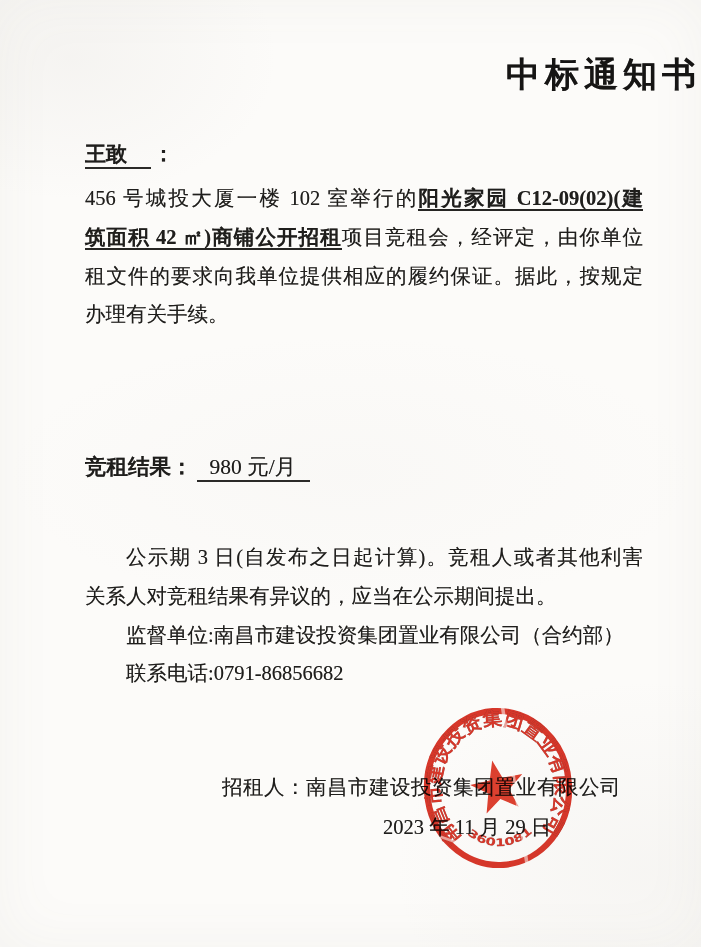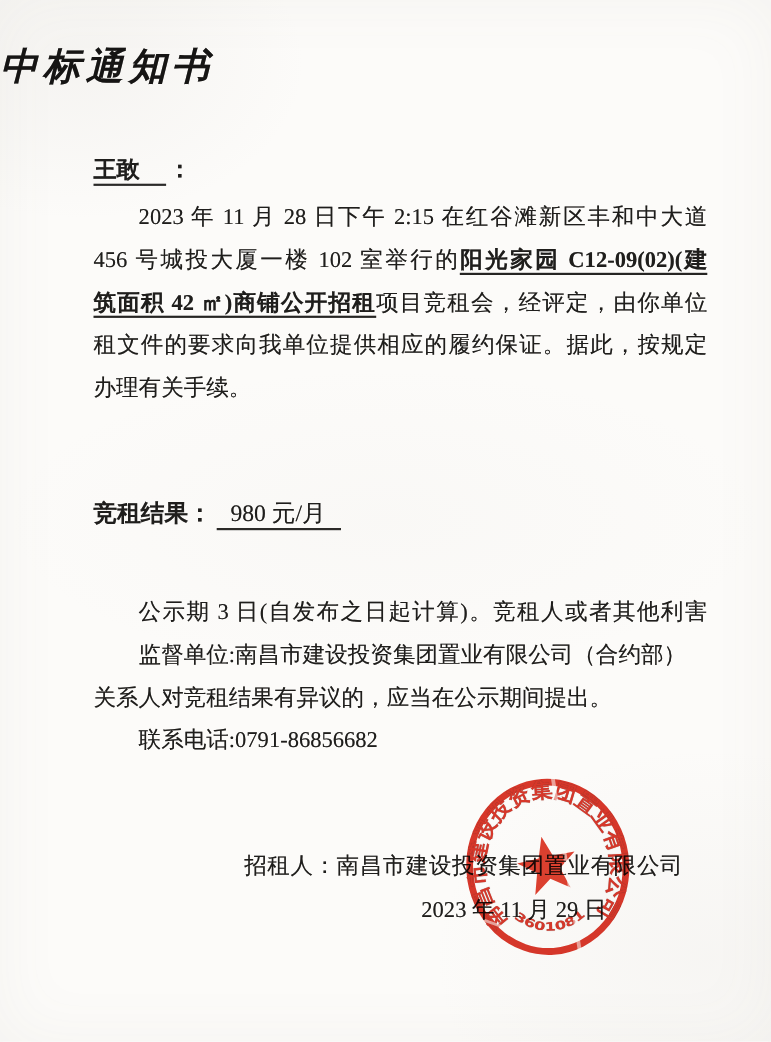--- a/index.html
+++ b/index.html
@@ -13,23 +13,23 @@
       radial-gradient(ellipse 320px 220px at 10% 6%, rgba(185,180,172,.10), transparent 65%),
       radial-gradient(ellipse 420px 320px at 92% 92%, rgba(185,180,172,.08), transparent 60%),
       radial-gradient(ellipse 500px 200px at 50% 50%, rgba(200,196,190,.05), transparent 70%),
       var(--bg);
     box-shadow: inset 0 0 60px rgba(120,115,108,.06);
     font-family:"Liberation Serif","DejaVu Serif",serif;
     color:var(--ink);
     text-shadow:0 0 .6px rgba(40,38,36,.55);
   }
   .title{
-    position:absolute;top:38px;left:0;width:100%;
-    margin:0;text-align:left;
-    font-size:34px;font-weight:700;letter-spacing:5px;color:#161514;font-style:italic;
+    position:absolute;top:52px;left:0;width:100%;
+    margin:0;text-align:right;
+    font-size:34px;font-weight:700;letter-spacing:5px;color:#161514;
   }
   .addressee{
     position:absolute;left:85px;top:140px;
     font-size:21px;font-weight:700;
   }
   .addr-name{border-bottom:2px solid #2b2a28;padding-right:24px;padding-bottom:1px;}
   .addr-colon{margin-left:2px;}
   .block{position:absolute;left:85px;width:558px;font-size:20.5px;line-height:38.8px;}
   .body-par{top:179px;}
   .notice{top:538px;}
@@ -71,35 +71,34 @@
 
 <div class="page">
 
   <h1 class="title">中标通知书</h1>
 
   <div class="addressee">
     <span class="addr-name">王敢</span><span class="addr-colon">：</span>
   </div>
 
   <div class="block body-par">
-    <div class="ln jl ind"><span>2023 年 11 月 28 日下午 2:15 在红谷滩新区丰和中大道</span></div>
     <div class="ln jl"><span>456 号城投大厦一楼 102 室举行的</span><span class="bu">阳光家园 C12-09(02)(建</span></div>
     <div class="ln jl"><span class="bu">筑面积 42 ㎡)商铺公开招租</span><span>项目竞租会，经评定，由你单位</span></div>
     <div class="ln jl"><span>租文件的要求向我单位提供相应的履约保证。据此，按规定</span></div>
     <div class="ln"><span>办理有关手续。</span></div>
   </div>
 
   <div class="result">
     <span class="result-label">竞租结果：</span><span class="result-value">980 元/月</span>
   </div>
 
   <div class="block notice">
     <div class="ln jl ind"><span>公示期 3 日(自发布之日起计算)。竞租人或者其他利害</span></div>
+    <div class="ln"><span>关系人对竞租结果有异议的，应当在公示期间提出。</span></div>
     <div class="ln ind"><span>监督单位:南昌市建设投资集团置业有限公司（合约部）</span></div>
-    <div class="ln"><span>关系人对竞租结果有异议的，应当在公示期间提出。</span></div>
     <div class="ln ind"><span>联系电话:0791-86856682</span></div>
   </div>
 
   <div class="sig-issuer">招租人：南昌市建设投资集团置业有限公司</div>
   <div class="sig-date">2023 年 11 月 29 日</div>
 
   <div class="seal">
     <svg viewBox="-79 -83 158 166" xmlns="http://www.w3.org/2000/svg">
       <defs>
         <path id="ringPath" d="M -40 47 A 58 64 0 1 1 40 47"></path>

